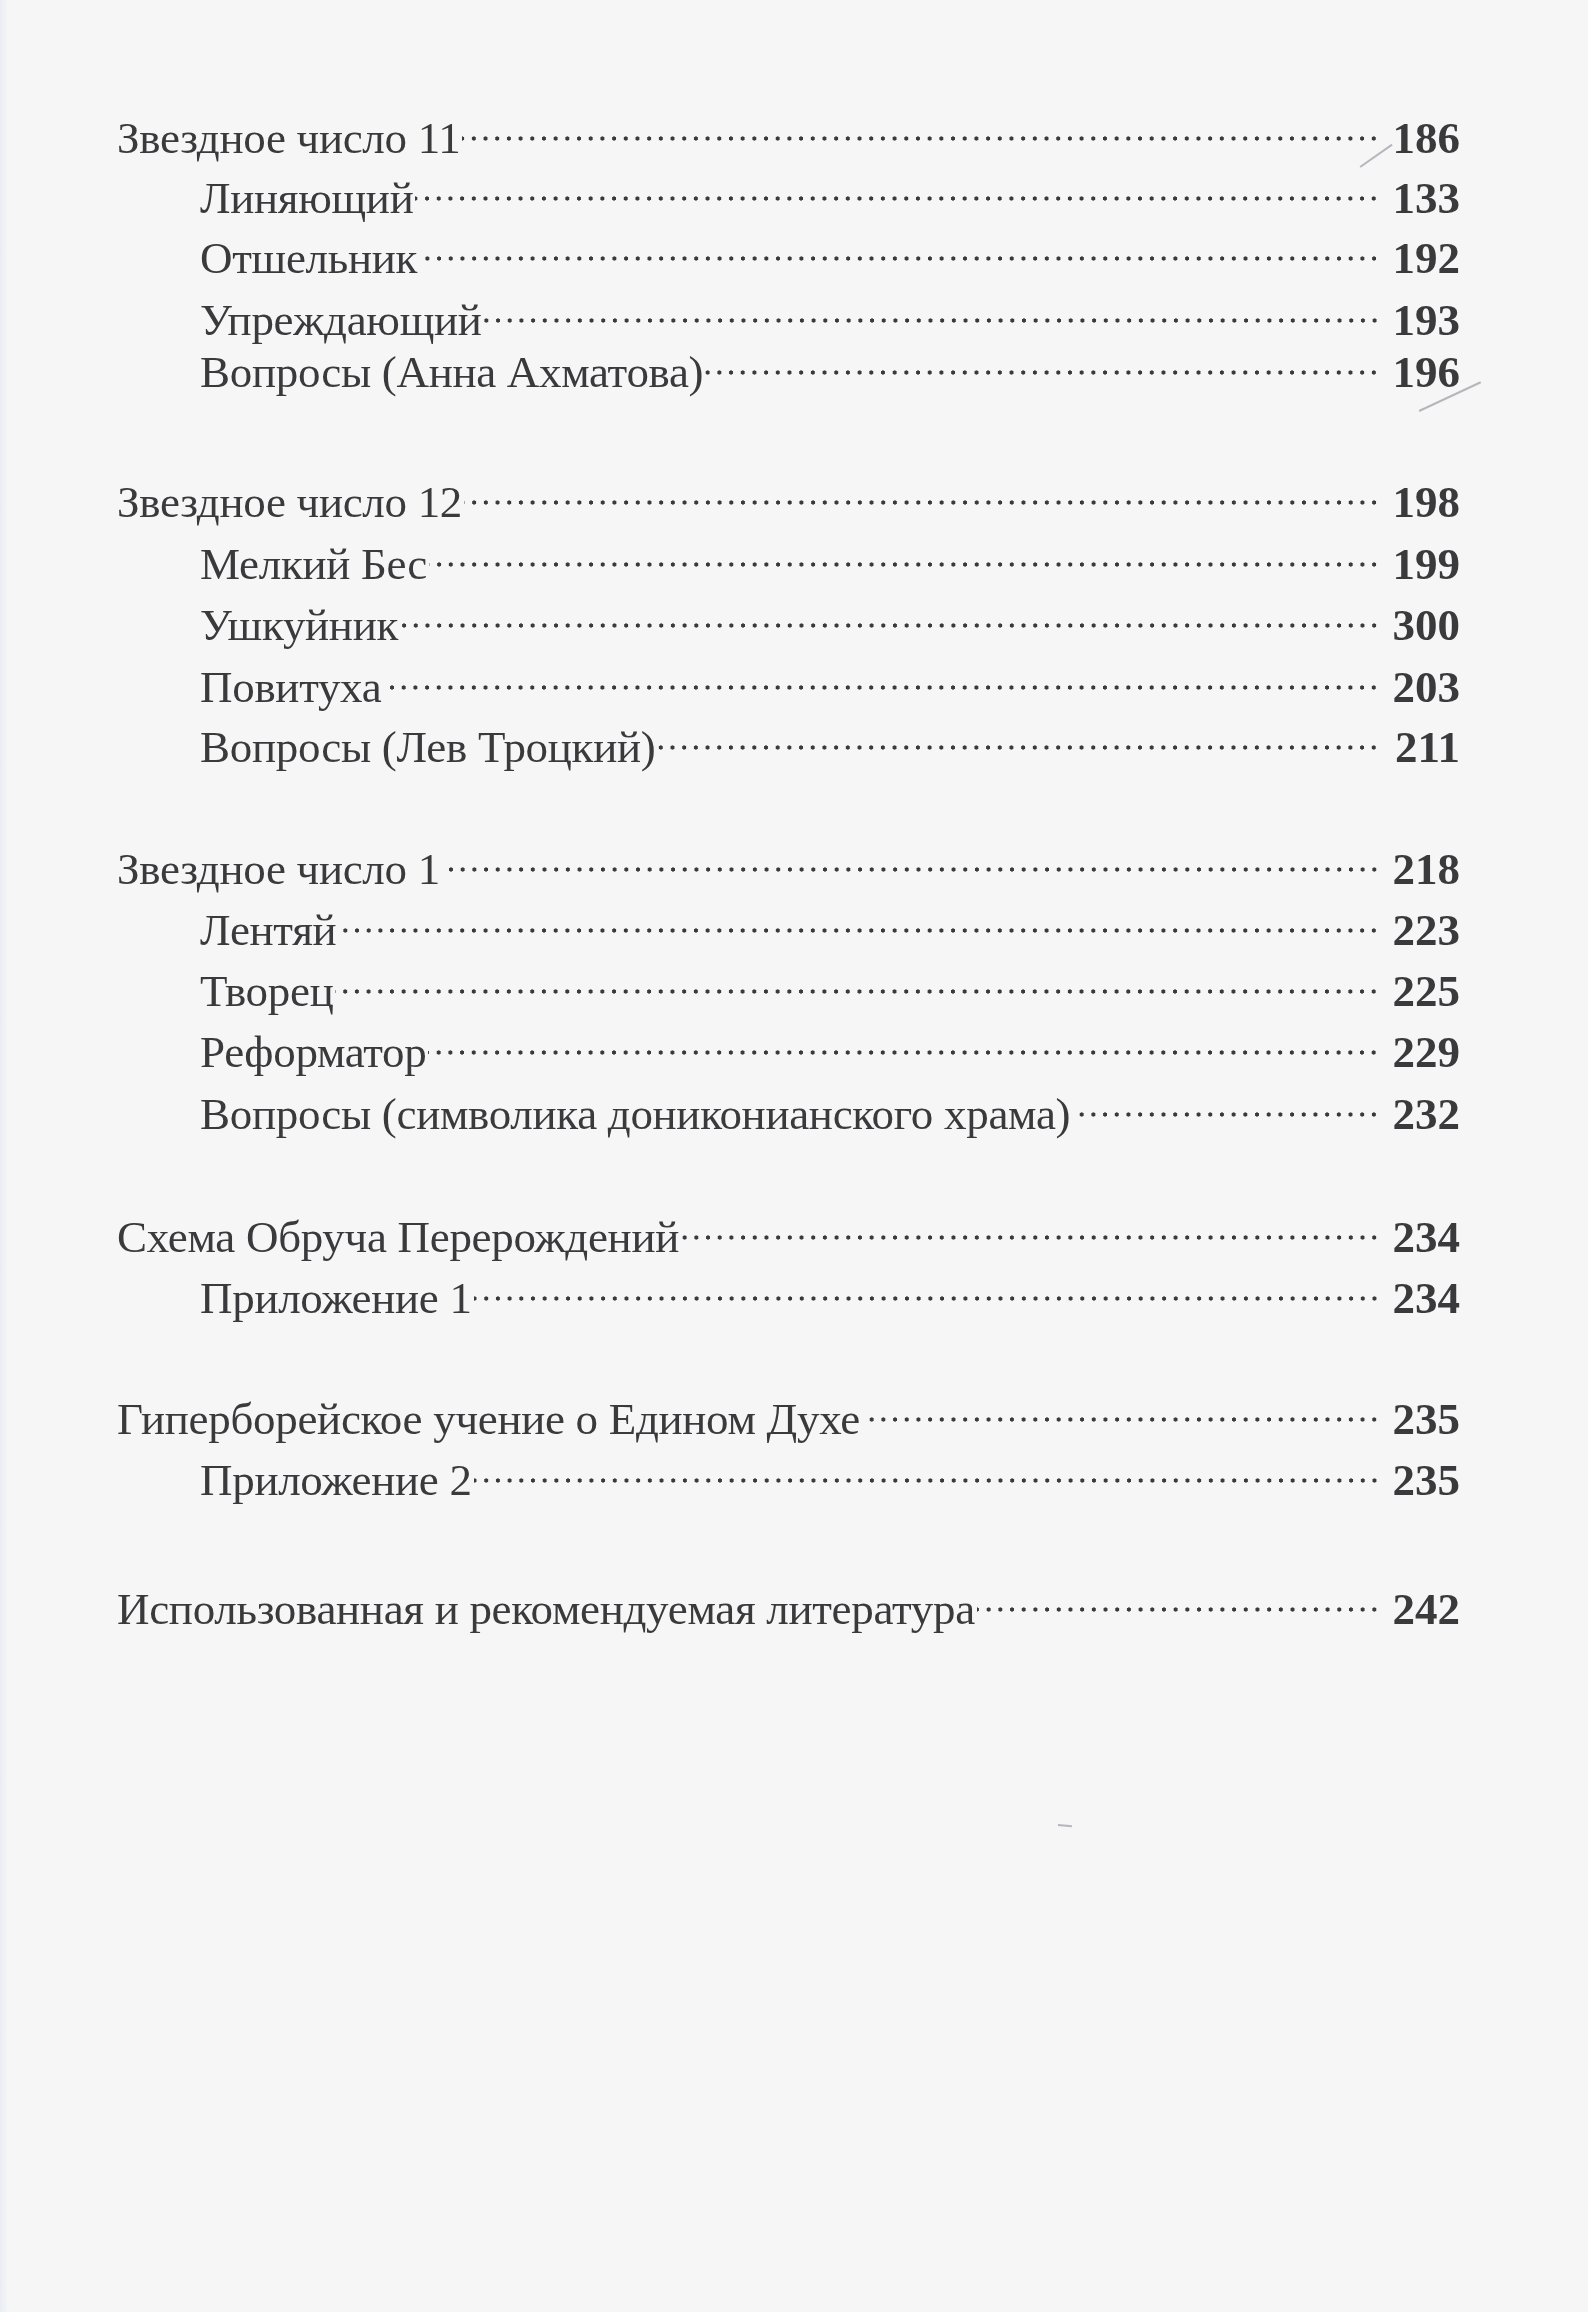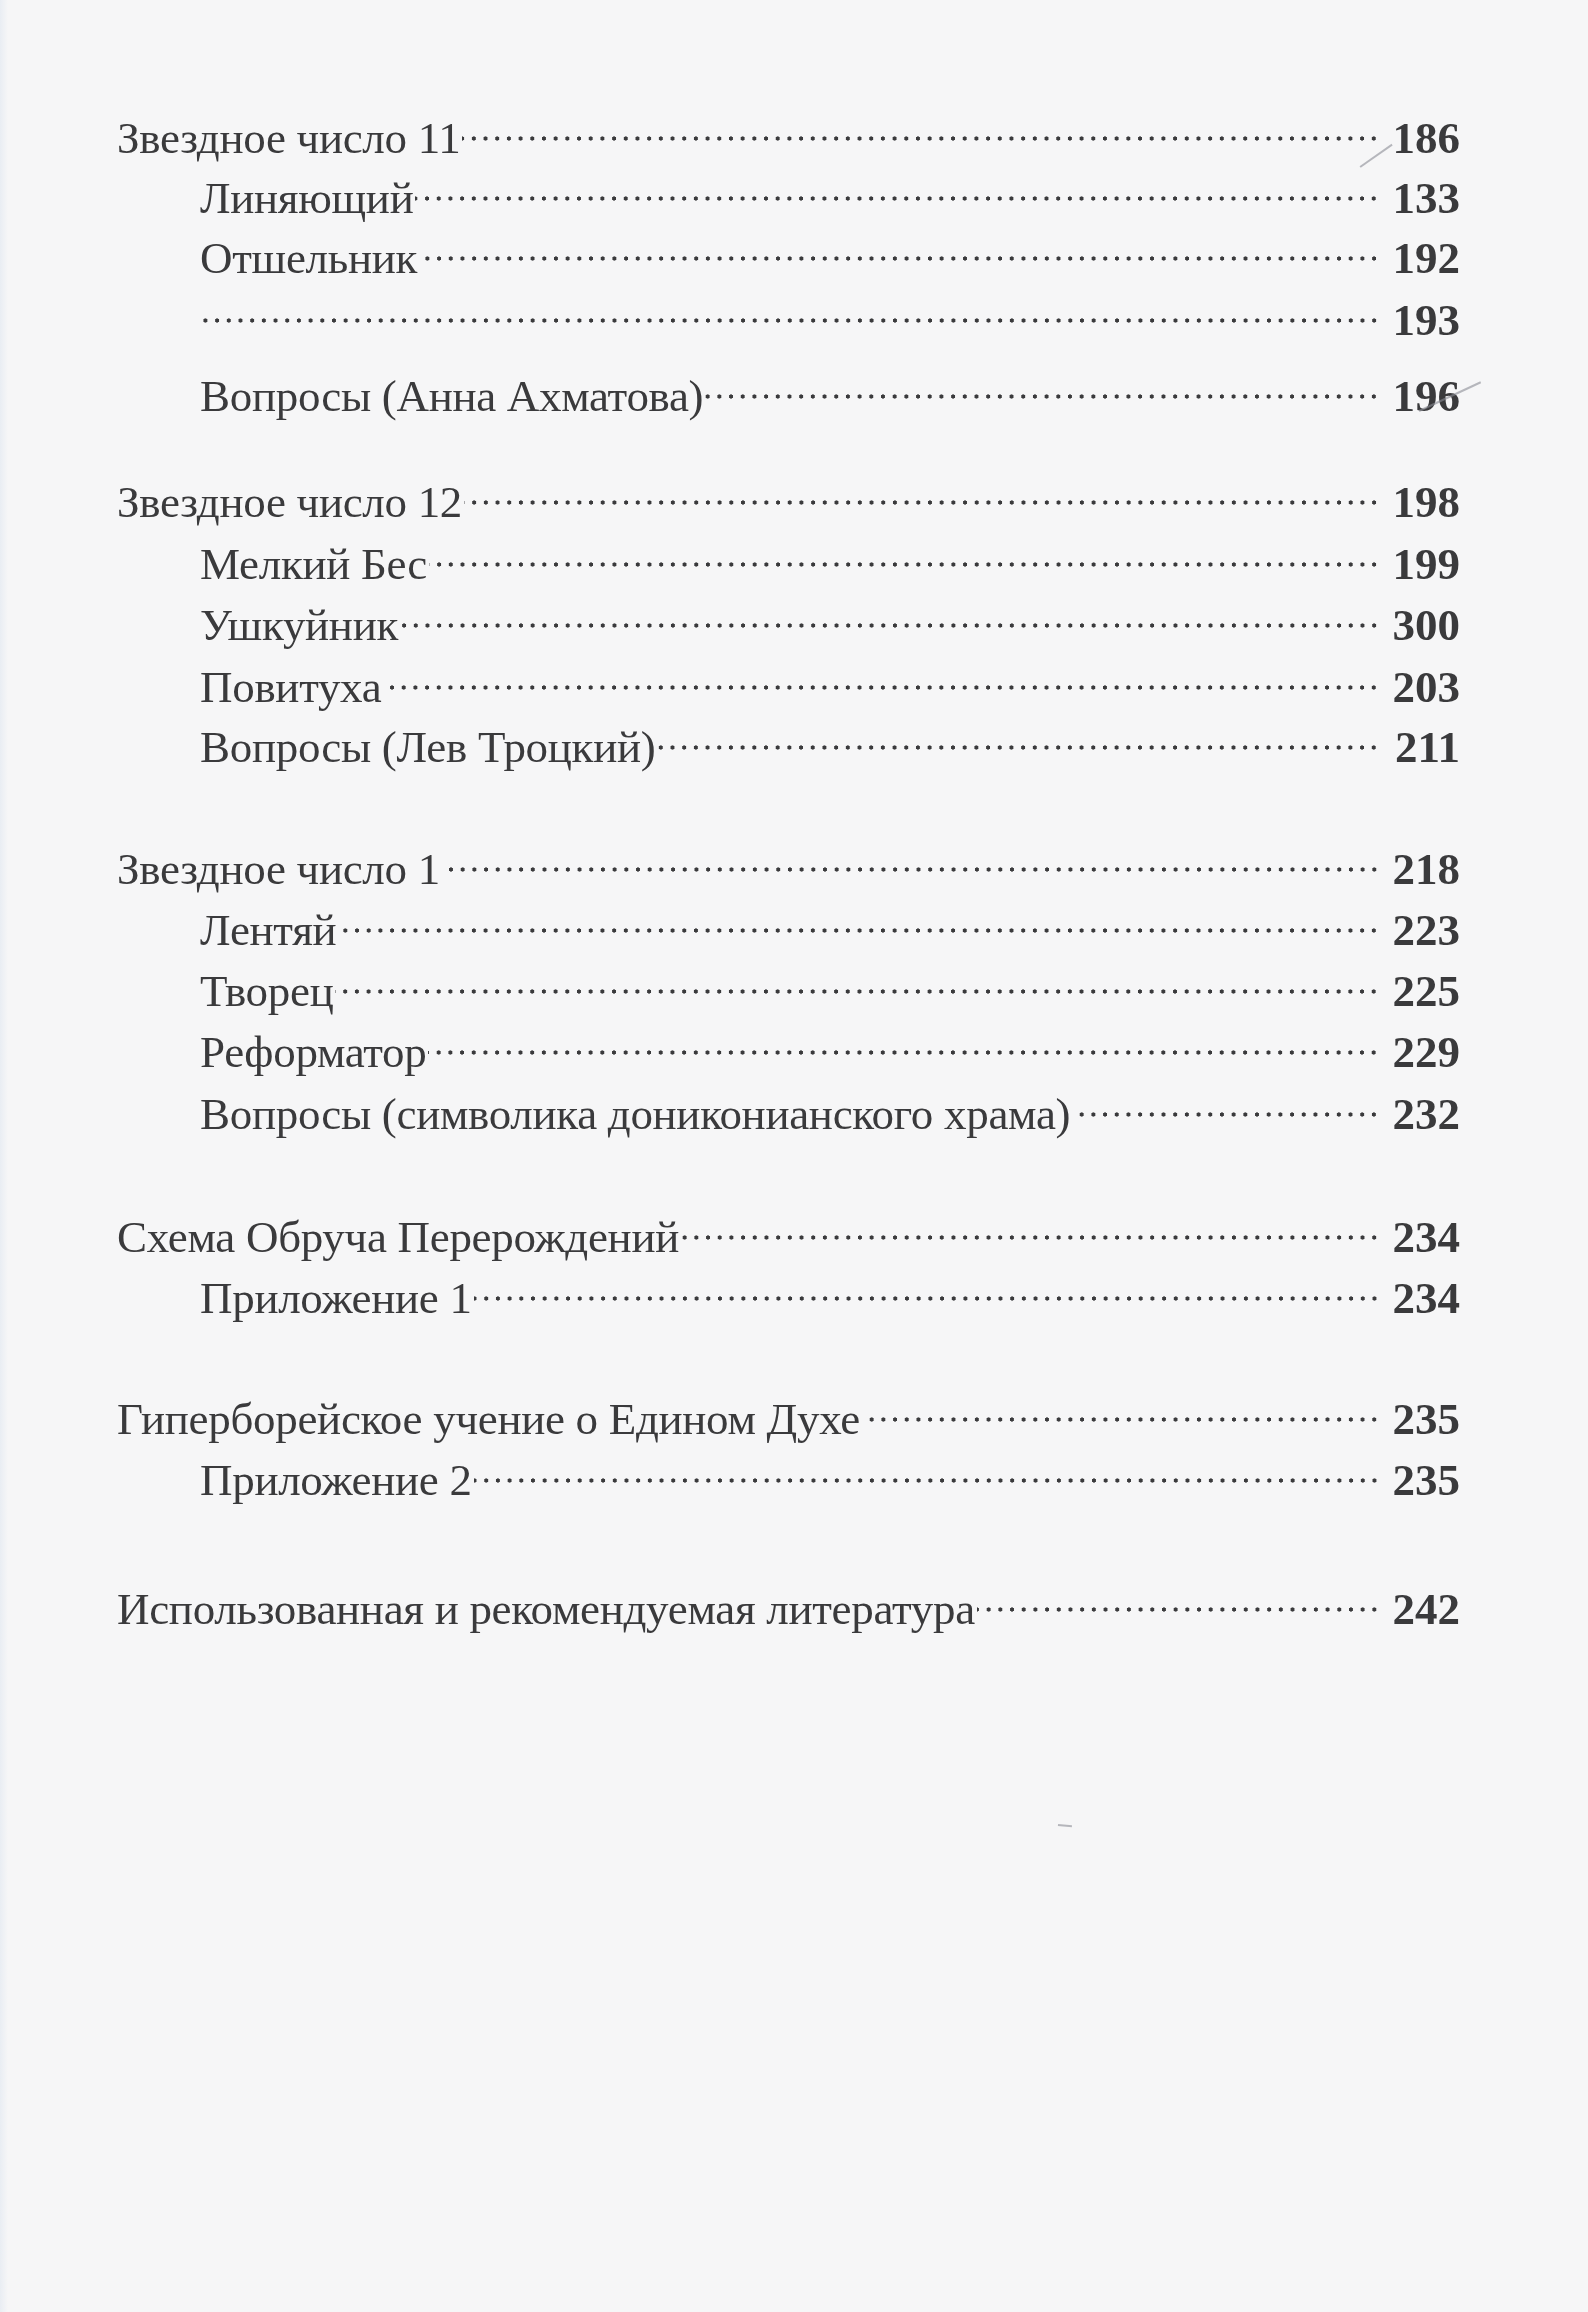--- a/index.html
+++ b/index.html
@@ -94,24 +94,25 @@
     <span class="toc-title">Линяющий</span>
     <span class="toc-leader"></span>
     <span class="toc-page">133</span>
   </div>
   <div class="toc-entry level-2" style="top:218px">
     <span class="toc-title">Отшельник</span>
     <span class="toc-leader"></span>
     <span class="toc-page">192</span>
   </div>
   <div class="toc-entry level-2" style="top:280px">
+    <span class="toc-title">Упреждающий</span>
     <span class="toc-leader"></span>
     <span class="toc-page">193</span>
   </div>
-  <div class="toc-entry level-2" style="top:356px">
+  <div class="toc-entry level-2" style="top:332px">
     <span class="toc-title">Вопросы (Анна Ахматова)</span>
     <span class="toc-leader"></span>
     <span class="toc-page">196</span>
   </div>
 
   <div class="toc-entry level-1" style="top:462px">
     <span class="toc-title">Звездное число 12</span>
     <span class="toc-leader"></span>
     <span class="toc-page">198</span>
   </div>

